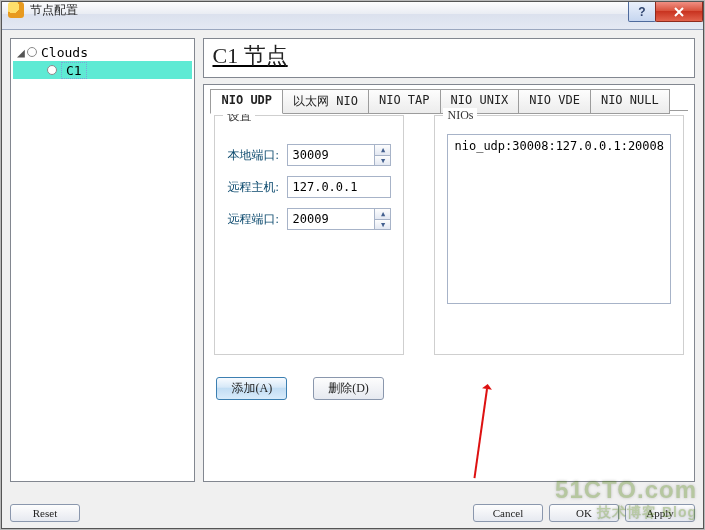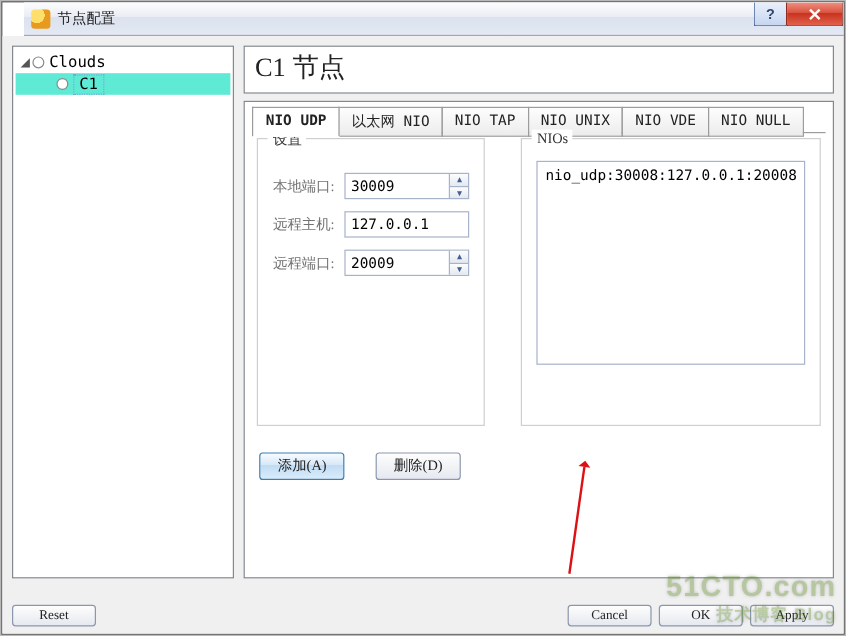--- a/index.html
+++ b/index.html
@@ -17,23 +17,21 @@
     width: 703px;
     height: 528px;
     margin: 1px;
     background: #fff;
   }
   .titlebar {
     height: 28px;
     background: linear-gradient(#fdfdfe, #e9ecf3 45%, #dbe1ee 46%, #e4e9f3);
     border-bottom: 1px solid #9aa7bf;
     display: flex;
-    align-items: center;
-    position: relative;
-    margin-left: 18px;
+    position: relative;
   }
   .titlebar .appicon {
     width: 16px; height: 16px; margin-left: 6px;
     background: radial-gradient(circle at 30% 30%, #ffdf6b 0 40%, #e89a1f 41% 100%);
     border-radius: 3px;
   }
   .titlebar .title { margin-left: 6px; color: #222; }
   .winbtns { position: absolute; right: 0; top: 0; display: flex; height: 20px; }
   .winbtn {
     width: 28px; height: 20px;
@@ -71,20 +69,21 @@
   .tree-row.sel .label { border:1px dotted #7aa6da; padding:0 4px; }
   .right-panel {
     flex: 1;
     display: flex; flex-direction: column;
   }
   .panel-title-box {
     border: 1px solid #828790;
     background: #fff;
     padding: 2px 8px 6px 8px;
     margin-bottom: 6px;
+    text-decoration: underline;
   }
   .panel-title {
     font-size: 22px;
     font-family: "SimSun", serif;
     color: #222;
   }
   .tabarea {
     flex: 1;
     border: 1px solid #828790;
     background: #fff;
@@ -123,21 +122,21 @@
     background: #fff;
   }
   .groupbox .legend {
     position: absolute; top: -8px; left: 8px;
     background: #fff; padding: 0 4px; color: #333;
     font-family: "SimSun", serif;
   }
   .settings-box { width: 190px; }
   .nios-box { flex: 1; }
   .form-row { display:flex; align-items:center; margin: 10px 0; }
-  .form-row .lbl { width: 60px; color:#737373; font-family:"SimSun",serif; }
+  .form-row .lbl { width: 60px; color:#0c4a6e; font-family:"SimSun",serif; }
   .spinner, .txtin {
     flex: 1;
     height: 22px;
     border: 1px solid #a7b3c8;
     background: #fff;
     display: flex; align-items: center;
     padding: 0 4px;
     font-family: Consolas, monospace;
   }
   .spinner { padding-right: 0; }

